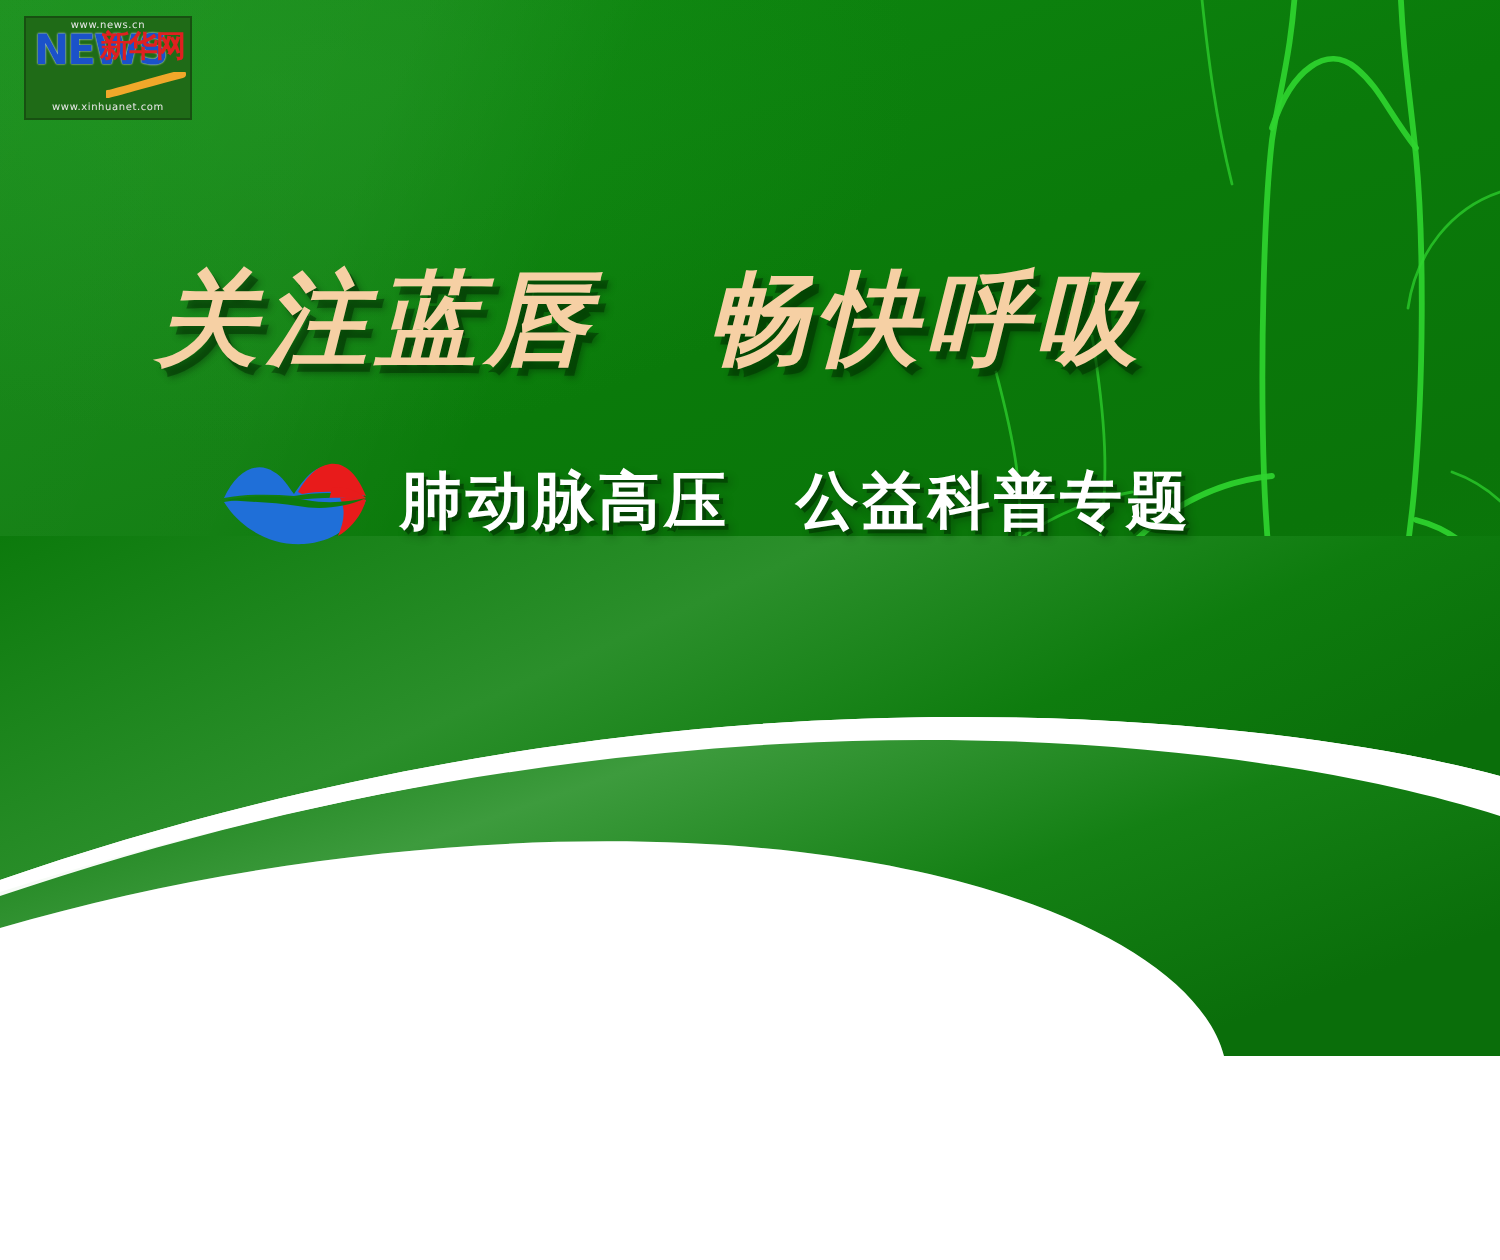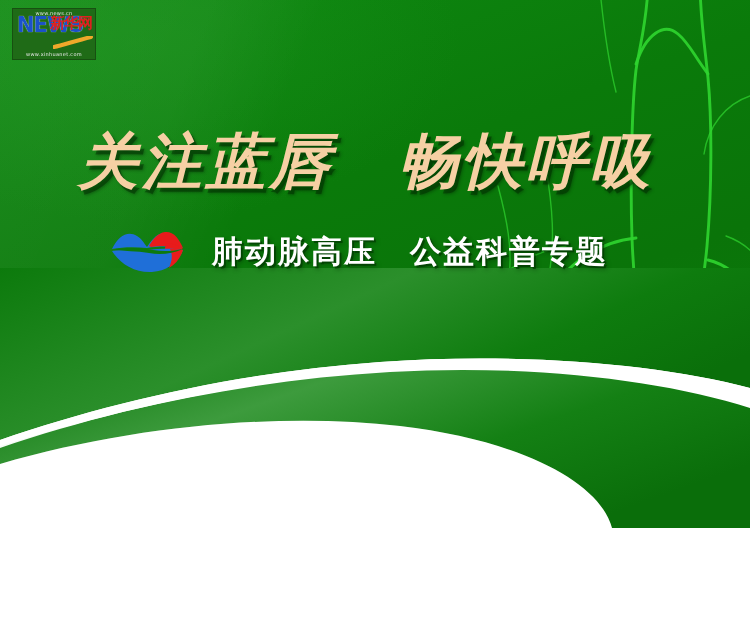--- a/index.html
+++ b/index.html
@@ -114,38 +114,38 @@
     pointer-events: none;
   }
 
   
   #title {
     position: absolute;
     left: 78px; top: 118px;
     width: 600px;
     font-family: "DejaVu Sans", sans-serif;
     font-weight: bold;
-    font-size: 60px;
+    font-size: 51px;
     line-height: 86px;
     letter-spacing: 4px;
     color: #f6d0a4;
     white-space: pre;
     font-style: italic;
     text-shadow:
         3px 4px 0 rgba(0,40,0,0.45),
         4px 5px 3px rgba(0,30,0,0.35);
   }
 
   
   #subtitle-row {
     position: absolute;
     left: 108px; top: 226px;
     display: flex;
     align-items: center;
-    gap: 26px;
+    gap: 14px;
   }
   #lips-icon { width: 78px; height: 50px; display: block; }
   #subtitle {
     font-family: "DejaVu Sans", sans-serif;
     font-weight: bold;
     font-size: 31px;
     line-height: 34px;
     letter-spacing: 2px;
     color: #ffffff;
     white-space: pre;

